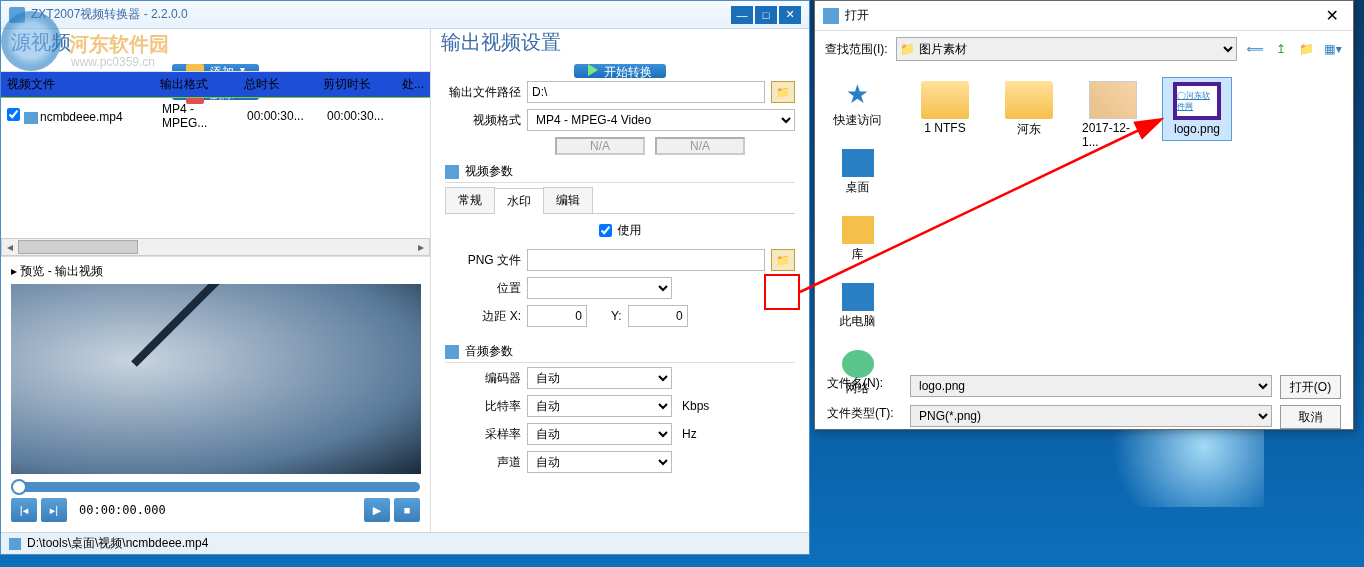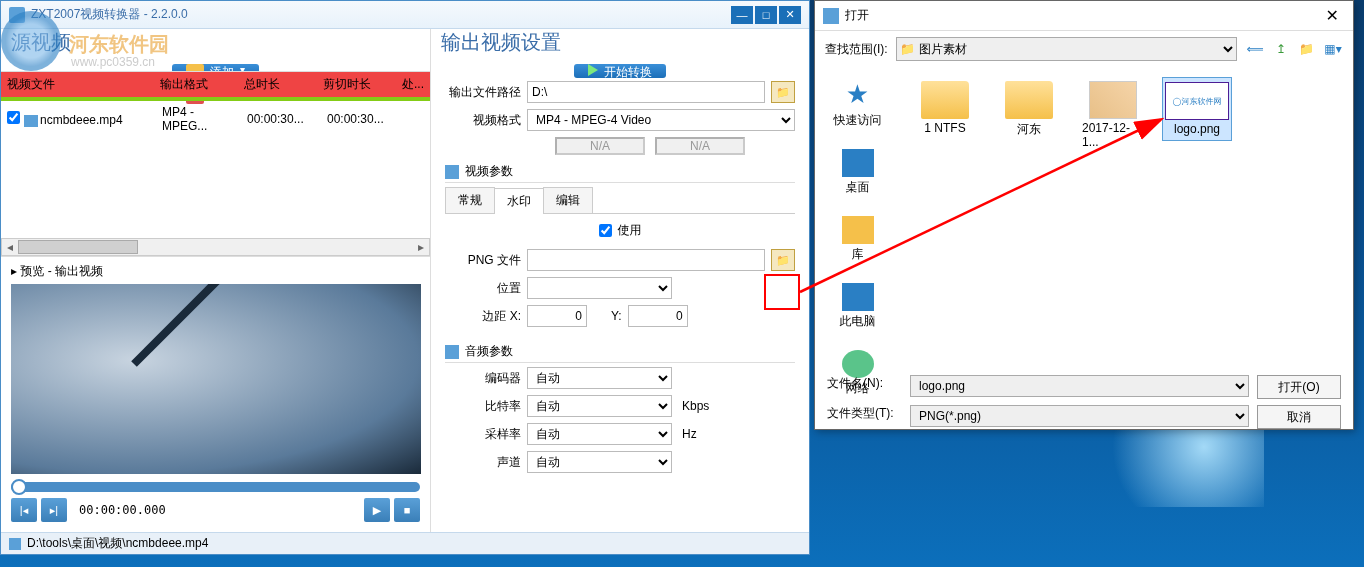--- a/index.html
+++ b/index.html
@@ -26,21 +26,21 @@
 .toolbar { height: 42px; display: flex; align-items: center; padding: 0 10px; gap: 8px; flex-direction: column; }
 .toolbar .heading { font-size: 20px; color: #3a6da8; font-family: "KaiTi", serif; margin-right: auto; }
 .blue-btn { height: 14px; padding: 0 14px; background: linear-gradient(180deg, #3a8fd8 0%, #1c6fb8 100%); color: #fff; border: none; border-radius: 3px; display: flex; align-items: flex-start; gap: 6px; cursor: pointer; font-size: 13px; }
 .blue-btn .ico { width: 18px; height: 18px; display: inline-block; }
 .folder-ico { background: #f5c04a; border-radius: 2px 2px 0 0; }
 .brush-ico { background: linear-gradient(180deg, #d4a058 50%, #e05050 50%); border-radius: 8px 8px 2px 2px; }
 .play-ico { width: 0; height: 0; border-left: 10px solid #7de87d; border-top: 6px solid transparent; border-bottom: 6px solid transparent; }
 .caret { font-size: 10px; }
 
 .table { flex: 0 0 auto; }
-.thead { display: flex; background: #ef4444; border-top: 1px solid #ddd; border-bottom: 4px solid #84cc16; }
+.thead { display: flex; background: #1d4ed8; border-top: 1px solid #ddd; border-bottom: 1px solid #84cc16; }
 .thead > div, .trow > div { padding: 4px 6px; font-size: 12px; }
 .col-file { width: 155px; }
 .col-fmt { width: 85px; }
 .col-dur { width: 80px; }
 .col-cut { width: 80px; }
 .col-act { flex: 1; }
 .trow { display: flex; align-items: center; }
 .trow .chk { margin-right: 4px; }
 .vid-ico { width: 14px; height: 12px; background: #5aa0d8; display: inline-block; vertical-align: middle; margin-right: 2px; }
 
@@ -99,26 +99,26 @@
 .star-ico { color: #2a7fc4; font-size: 26px; }
 .desk-ico { background: #2a7fc4; }
 .lib-ico { background: #f5c04a; }
 .pc-ico { background: #2a7fc4; }
 .net-ico { background: #5ac48a; border-radius: 50%; }
 .fd-files { flex: 1; padding: 10px; display: flex; gap: 14px; align-items: flex-start; }
 .file-item { display: flex; flex-direction: column; align-items: center; width: 70px; gap: 2px; padding: 4px; cursor: pointer; }
 .file-item.selected { background: #cce5ff; border: 1px solid #5aa0d8; }
 .folder-big { width: 48px; height: 38px; background: linear-gradient(180deg, #ffe19a, #f5c04a); border-radius: 2px 4px 2px 2px; }
 .img-thumb { width: 48px; height: 38px; background: linear-gradient(45deg, #e8c088, #f5d4a8); border: 1px solid #ccc; }
-.logo-thumb { width: 64px; height: 38px; background: #fff; border: 1px solid #4c1d95; display: flex; align-items: center; justify-content: center; font-size: 8px; color: #2a7fc4; }
+.logo-thumb { width: 48px; height: 38px; background: #fff; border: 4px solid #4c1d95; display: flex; align-items: center; justify-content: center; font-size: 8px; color: #2a7fc4; text-decoration: underline; }
 .fd-bottom { padding: 8px 12px; }
 .fd-row { display: flex; align-items: flex-start; gap: 8px; margin-bottom: 6px; }
 .fd-row label { width: 75px; }
 .fd-row select, .fd-row input { flex: 1; height: 22px; border: 1px solid #aaa; padding: 0 4px; }
-.fd-row button { width: 84px; height: 24px; border: 1px solid #999; background: #f5f5f5; cursor: pointer; }
+.fd-row button { width: 61px; height: 24px; border: 1px solid #999; background: #f5f5f5; cursor: pointer; }
 
 
 .arrow-svg { position: absolute; left: 0; top: 0; width: 1364px; height: 567px; pointer-events: none; z-index: 30; }
 .red-box { position: absolute; border: 2px solid #f00; pointer-events: none; z-index: 31; }
 
 .light-burst { position: absolute; right: 100px; bottom: 60px; width: 200px; height: 120px; background: radial-gradient(circle at 70% 50%, rgba(180,230,255,0.9) 0%, rgba(100,180,240,0) 60%); pointer-events: none; }
 </style>
 </head>
 <body>
 

